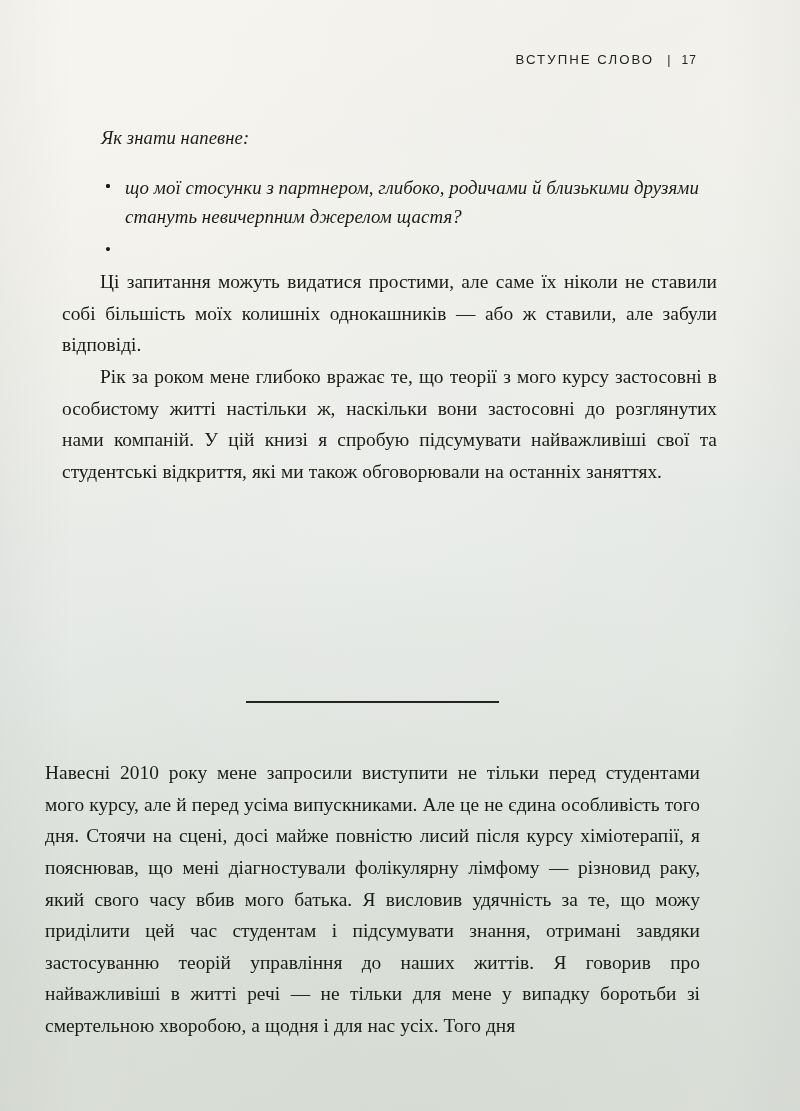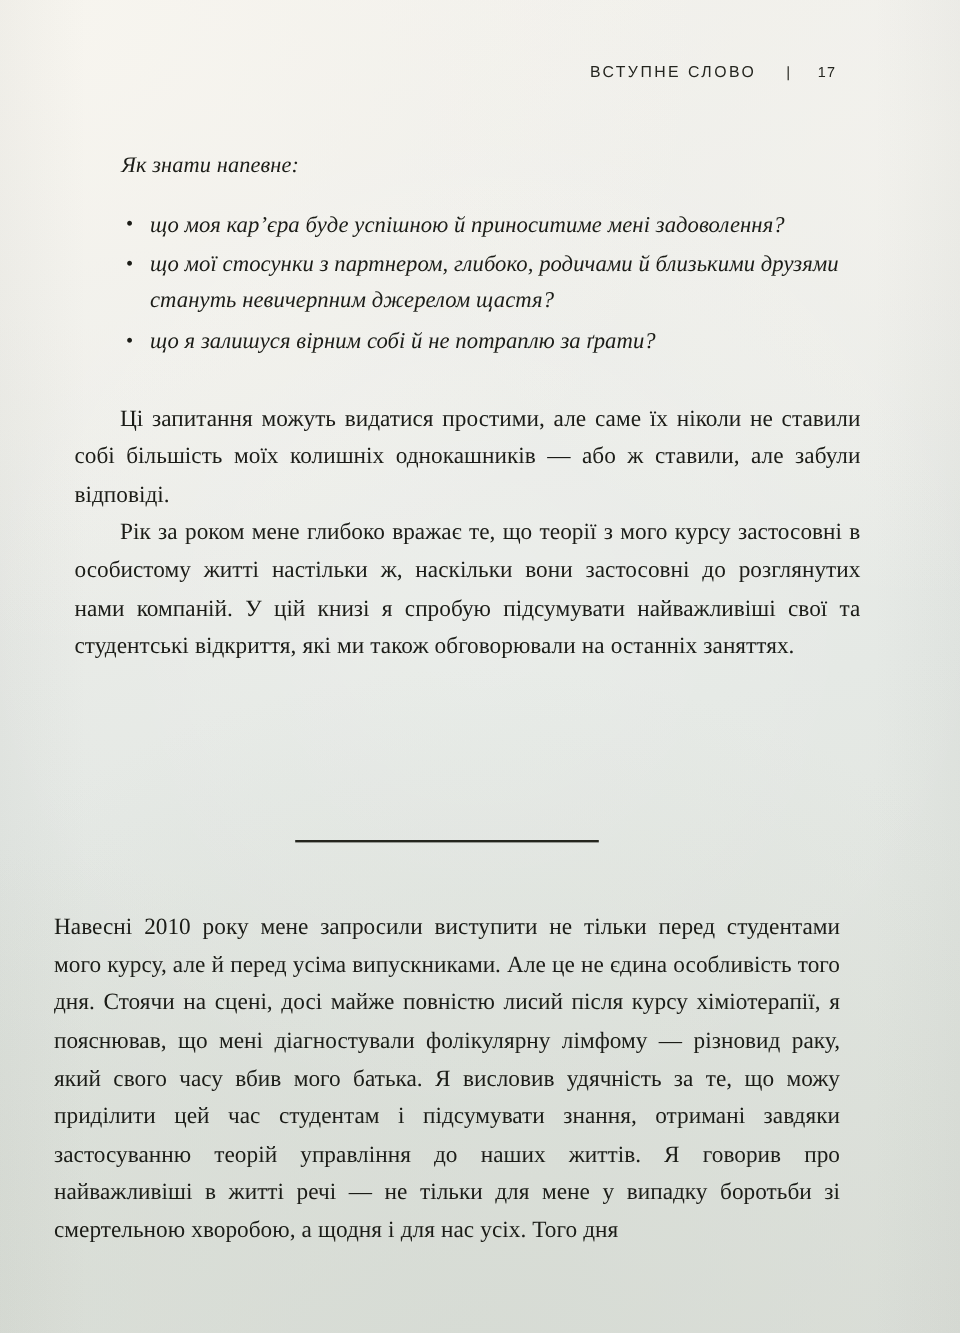--- a/index.html
+++ b/index.html
@@ -45,21 +45,21 @@
       linear-gradient(90deg, rgba(120,126,120,0.055) 0%, rgba(0,0,0,0) 9%, rgba(0,0,0,0) 91%, rgba(120,126,120,0.05) 100%);
   }
 
   
   #running-head {
     position: absolute;
     top: 52px;
     right: 103px;
     display: flex;
     align-items: baseline;
-    gap: 12px;
+    gap: 0;
     font-family: "Liberation Sans", "DejaVu Sans", sans-serif;
     font-size: 13.2px;
     letter-spacing: 2.05px;
     color: #24251f;
     white-space: nowrap;
     z-index: 3;
   }
   #running-head .rh-title { font-weight: 400; }
   #running-head .rh-sep {
     padding: 0 11px 0 13px;
@@ -164,29 +164,27 @@
     <span class="rh-folio">17</span>
   </div>
 
   <div id="column">
 
     <p class="lead-in">Як знати напевне:</p>
 
     <ul class="question-list">
       <li>
         <span class="bullet">•</span>
-        <span>що моя кар’єра буде успішною й приноситиме мені задоволення?</span>
       </li>
       <li>
         <span class="bullet">•</span>
         <span>що мої стосунки з партнером, глибоко, родичами й близькими друзями стануть невичерпним джерелом щастя?</span>
       </li>
       <li>
         <span class="bullet">•</span>
-        <span>що я залишуся вірним собі й не потраплю за ґрати?</span>
       </li>
     </ul>
 
     <p class="body indented">Ці запитання можуть видатися простими, але саме їх ніколи не ставили собі більшість моїх колишніх однокашників — або ж ставили, але забули відповіді.</p>
     <p class="body indented">Рік за роком мене глибоко вражає те, що теорії з мого курсу застосовні в особистому житті настільки ж, наскільки вони застосовні до розглянутих нами компаній. У цій книзі я спробую підсумувати найважливіші свої та студентські відкриття, які ми також обговорювали на останніх заняттях.</p>
 
   </div>
 
   <div id="divider-wrap">
     <span class="rule"></span>

